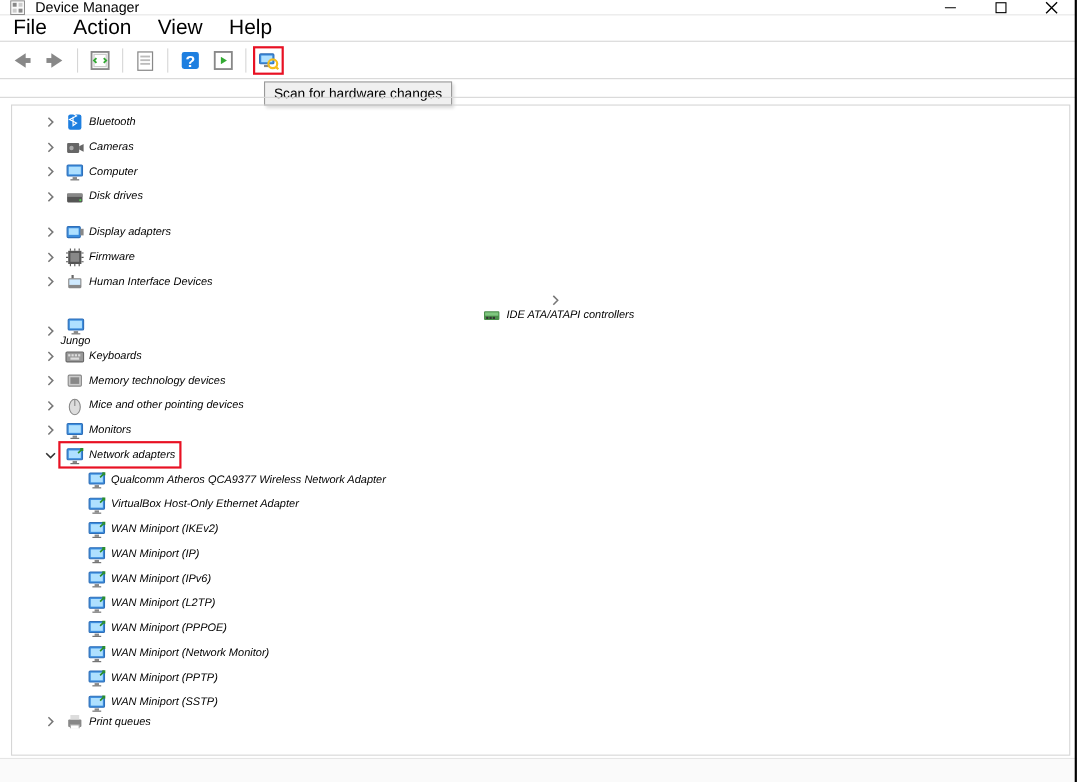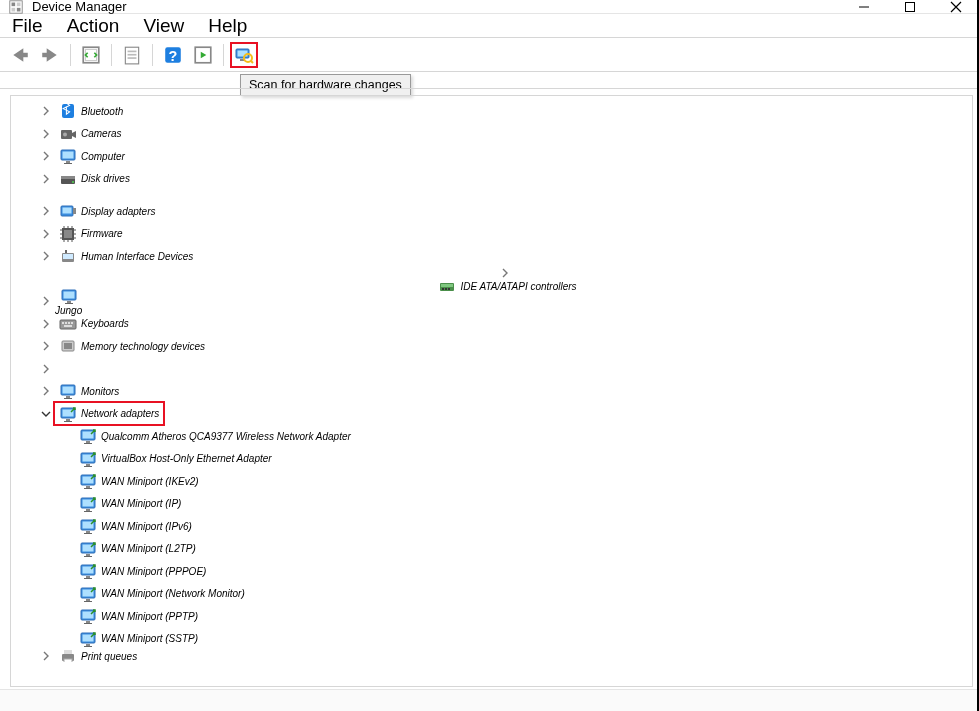--- a/index.html
+++ b/index.html
@@ -414,20 +414,28 @@
           </span>
           <span class="label">Memory technology devices</span>
         </span>
       </div>
       <div class="node" style="padding-left: 12px;">
         <span class="expander">
           <svg width="10" height="10">
             <path d="M3 1 L7 5 L3 9" fill="none" stroke="#777" stroke-width="1.4"></path>
           </svg>
         </span>
+        <span style="display: inline-flex; align-items: center;">
+          <span class="icon">
+            <svg viewBox="0 0 18 18" width="18" height="18">
+              <use href="#ico-mouse"></use>
+            </svg>
+          </span>
+          <span class="label">Mice and other pointing devices</span>
+        </span>
       </div>
       <div class="node" style="padding-left: 12px;">
         <span class="expander">
           <svg width="10" height="10">
             <path d="M3 1 L7 5 L3 9" fill="none" stroke="#777" stroke-width="1.4"></path>
           </svg>
         </span>
         <span style="display: inline-flex; align-items: center;">
           <span class="icon">
             <svg viewBox="0 0 18 18" width="18" height="18">

